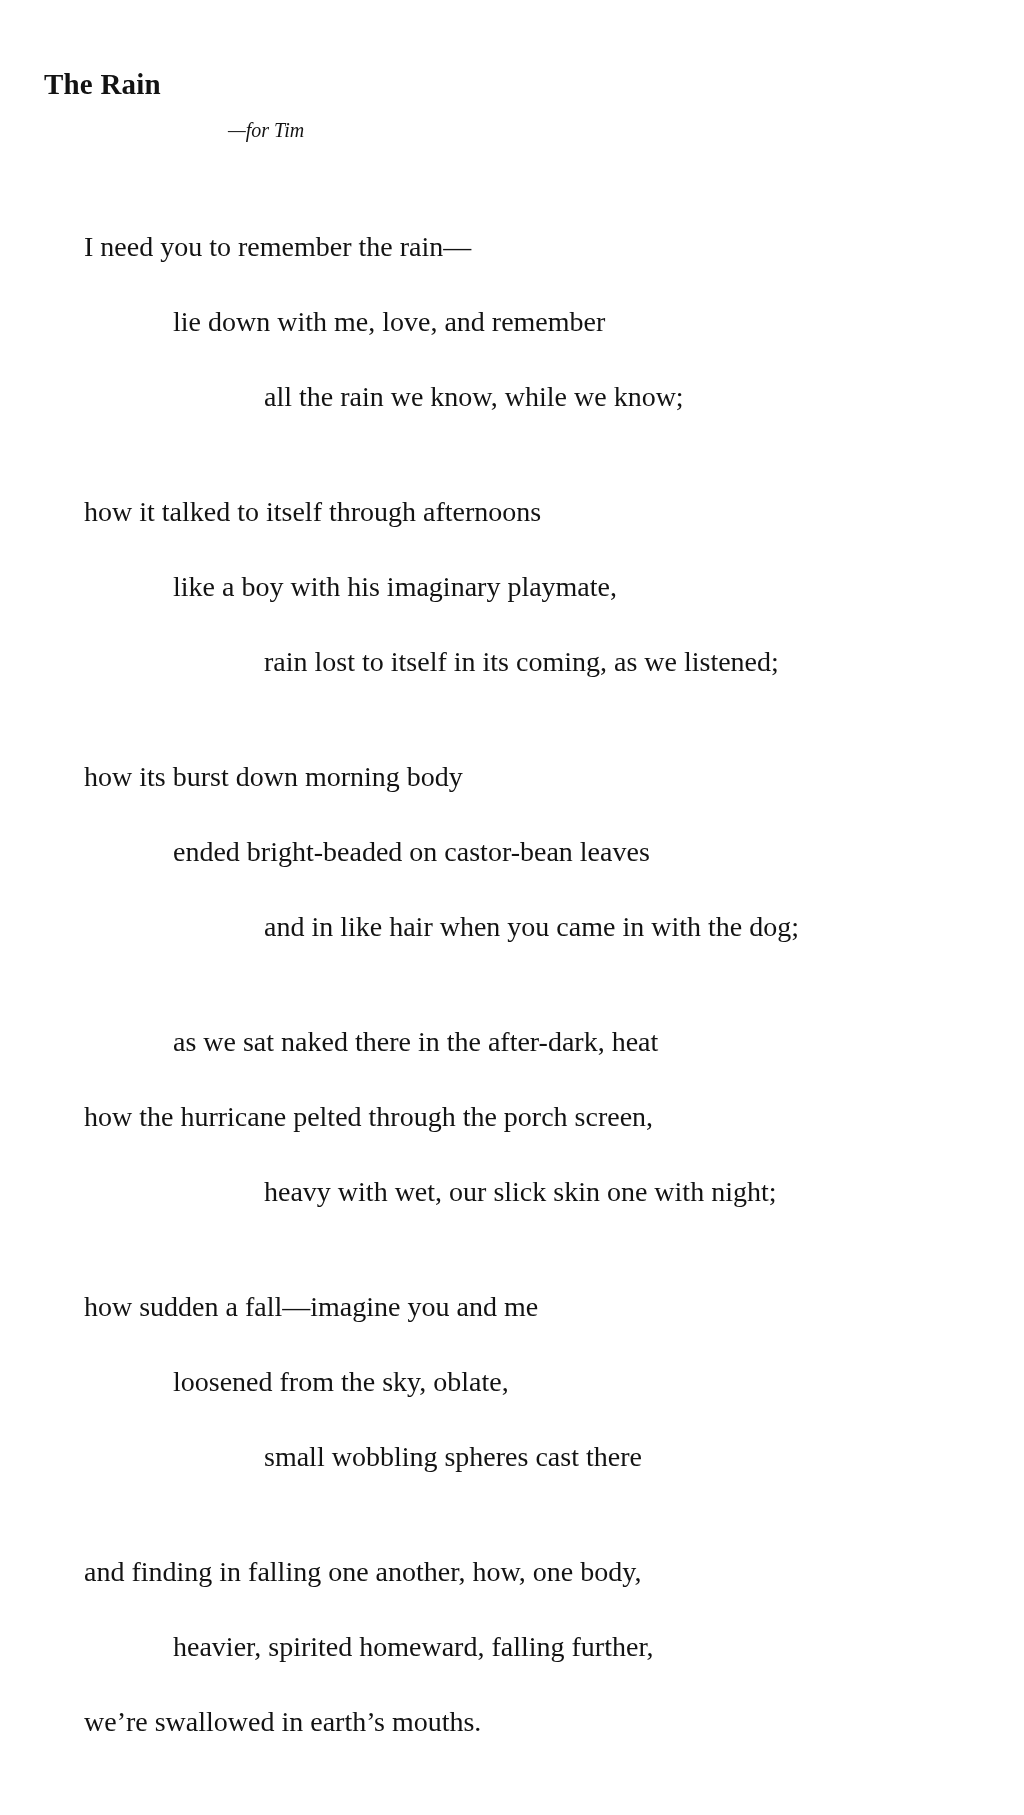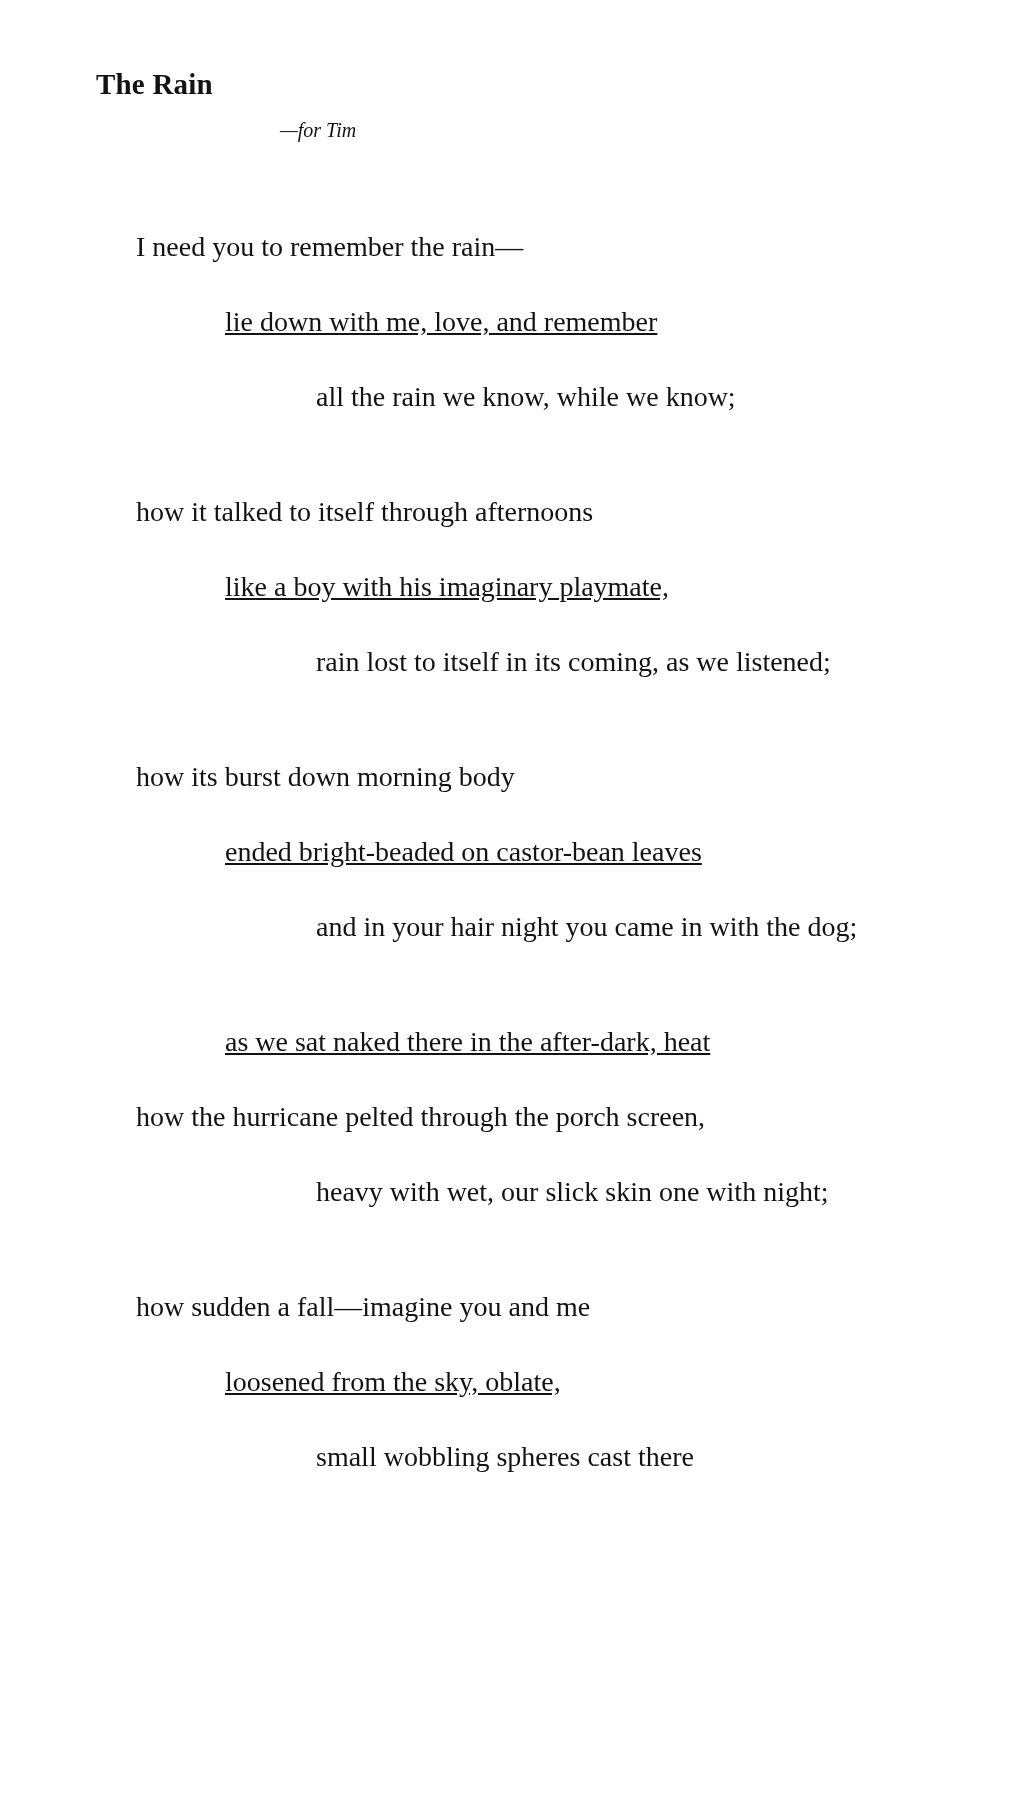--- a/index.html
+++ b/index.html
@@ -11,21 +11,21 @@
     width: 1024px;
     height: 1815px;
     overflow: hidden;
     color: #131313;
     font-family: "Liberation Serif", "DejaVu Serif", serif;
   }
   .page {
     box-sizing: border-box;
     width: 1024px;
     height: 1815px;
-    padding: 66px 40px 0 96px;
+    padding: 66px 40px 0 44px;
   }
   .poem-title {
     margin: 0;
     font-size: 29px;
     font-weight: bold;
     line-height: 36px;
     letter-spacing: 0.2px;
   }
   .dedication {
     margin: 10px 0 0 184px;
@@ -38,21 +38,21 @@
     margin-left: 40px;
   }
   .stanza { margin: 0; }
   .stanza + .stanza { margin-top: 40px; }
   .line {
     font-size: 28px;
     line-height: 75px;
     white-space: pre;
   }
   .indent-0 { padding-left: 0; }
-  .indent-1 { padding-left: 89px; text-decoration: underline; }
+  .indent-1 { padding-left: 89px; }
   .indent-2 { padding-left: 180px; }
 </style>
 </head>
 <body>
 
 <main class="page">
   <h1 class="poem-title">The Rain</h1>
   <p class="dedication">—for Tim</p>
   <div class="poem-body">
       <div class="stanza">
@@ -61,26 +61,31 @@
         <div class="line indent-2">all the rain we know, while we know;</div>
       </div>
       <div class="stanza">
         <div class="line indent-0">how it talked to itself through afternoons</div>
         <div class="line indent-1">like a boy with his imaginary playmate,</div>
         <div class="line indent-2">rain lost to itself in its coming, as we listened;</div>
       </div>
       <div class="stanza">
         <div class="line indent-0">how its burst down morning body</div>
         <div class="line indent-1">ended bright-beaded on castor-bean leaves</div>
-        <div class="line indent-2">and in your hair night you came in with the dog;</div>
+        <div class="line indent-2">and in like hair when you came in with the dog;</div>
       </div>
       <div class="stanza">
         <div class="line indent-1">as we sat naked there in the after-dark, heat</div>
         <div class="line indent-0">how the hurricane pelted through the porch screen,</div>
         <div class="line indent-2">heavy with wet, our slick skin one with night;</div>
       </div>
       <div class="stanza">
         <div class="line indent-0">how sudden a fall—imagine you and me</div>
         <div class="line indent-1">loosened from the sky, oblate,</div>
         <div class="line indent-2">small wobbling spheres cast there</div>
       </div>
+      <div class="stanza">
+        <div class="line indent-0">and finding in falling one another, how, one body,</div>
+        <div class="line indent-1">heavier, spirited homeward, falling further,</div>
+        <div class="line indent-0">we’re swallowed in earth’s mouths.</div>
+      </div>
     </div>
 </main>
 
 </body></html>

